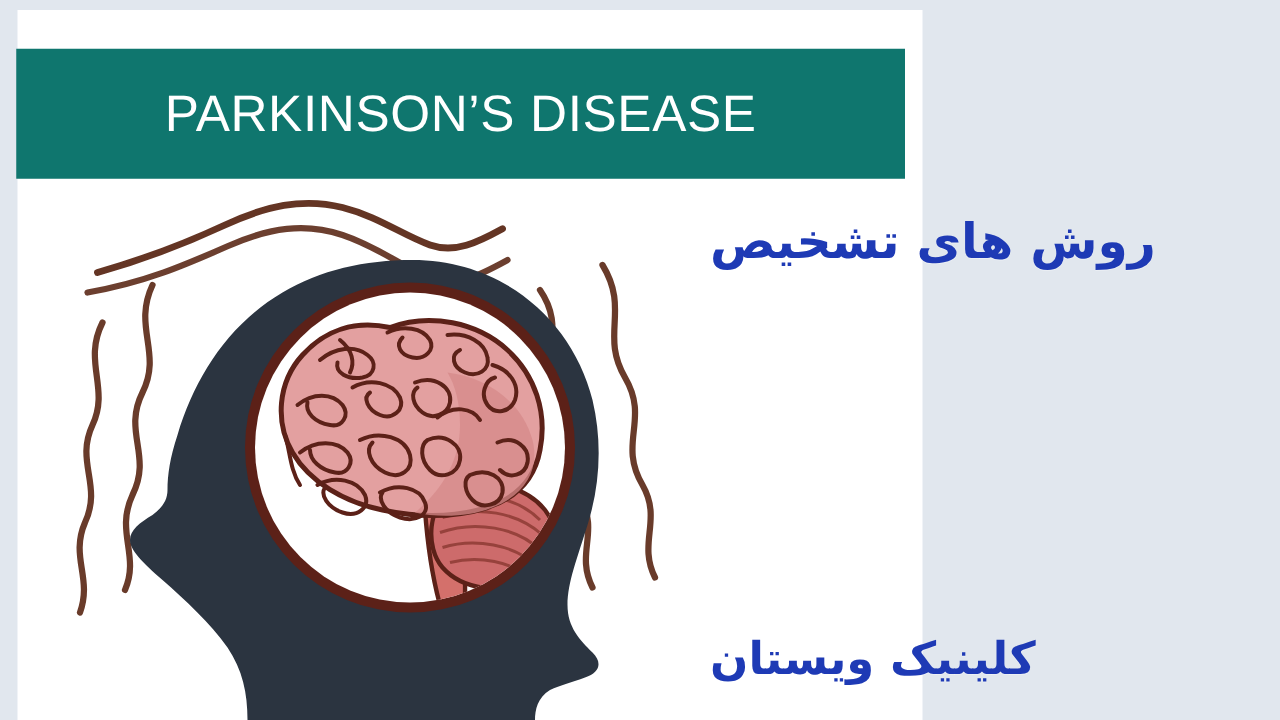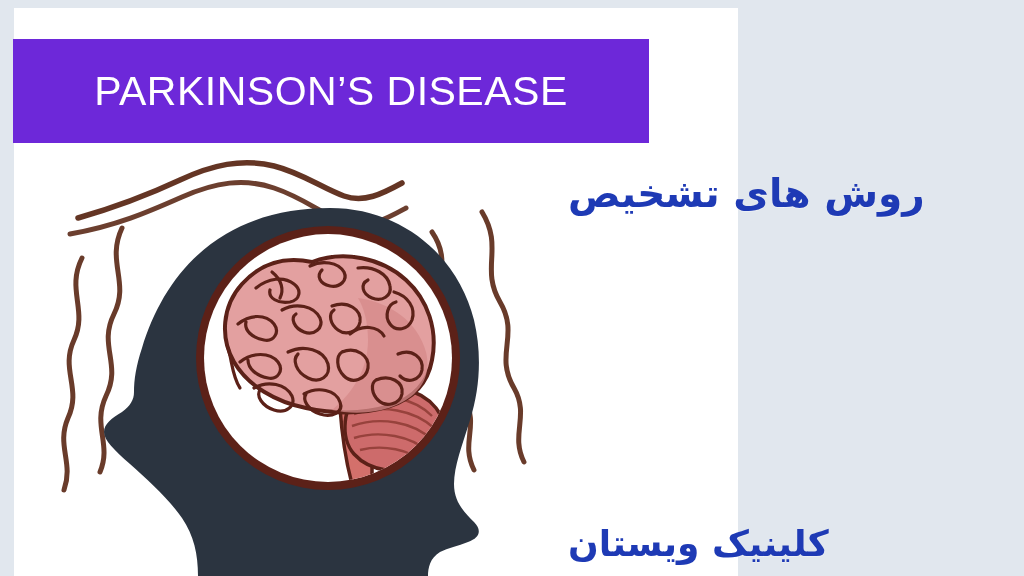--- a/index.html
+++ b/index.html
@@ -30,23 +30,23 @@
     width: 724px;
     height: 568px;
     background: #ffffff;
   }
 
   
   #title-banner {
     position: absolute;
     left: 13px;
     top: 39px;
-    width: 636px;
+    width: 711px;
     height: 104px;
-    background: #6d28d9;
+    background: #0f766e;
     display: flex;
     align-items: center;
     justify-content: center;
   }
   #title-text {
     color: #ffffff;
     font-family: "Liberation Sans", sans-serif;
     font-size: 41px;
     font-weight: 400;
     letter-spacing: 0.5px;
@@ -86,21 +86,21 @@
     font-family: "DejaVu Sans", "Liberation Sans", sans-serif;
     font-size: 39px;
     font-weight: bold;
     line-height: 1.25;
     white-space: nowrap;
     padding-left: 8px;
     text-shadow: 0 1px 0 rgba(255,255,255,0.35);
   }
   .fa-line.l1 { margin-top: 0px; }
   .fa-line.l2 { margin-top: 0px; }
-  .fa-line.l3 { font-size: 36px; margin-bottom: 4px; }
+  .fa-line.l3 { font-size: 36px; margin-bottom: 20px; }
 </style>
 </head>
 <body>
 
 <div id="slide">
 
   <div id="white-card"></div>
 
   <div id="title-banner">
     <span id="title-text">PARKINSON’S DISEASE</span>

